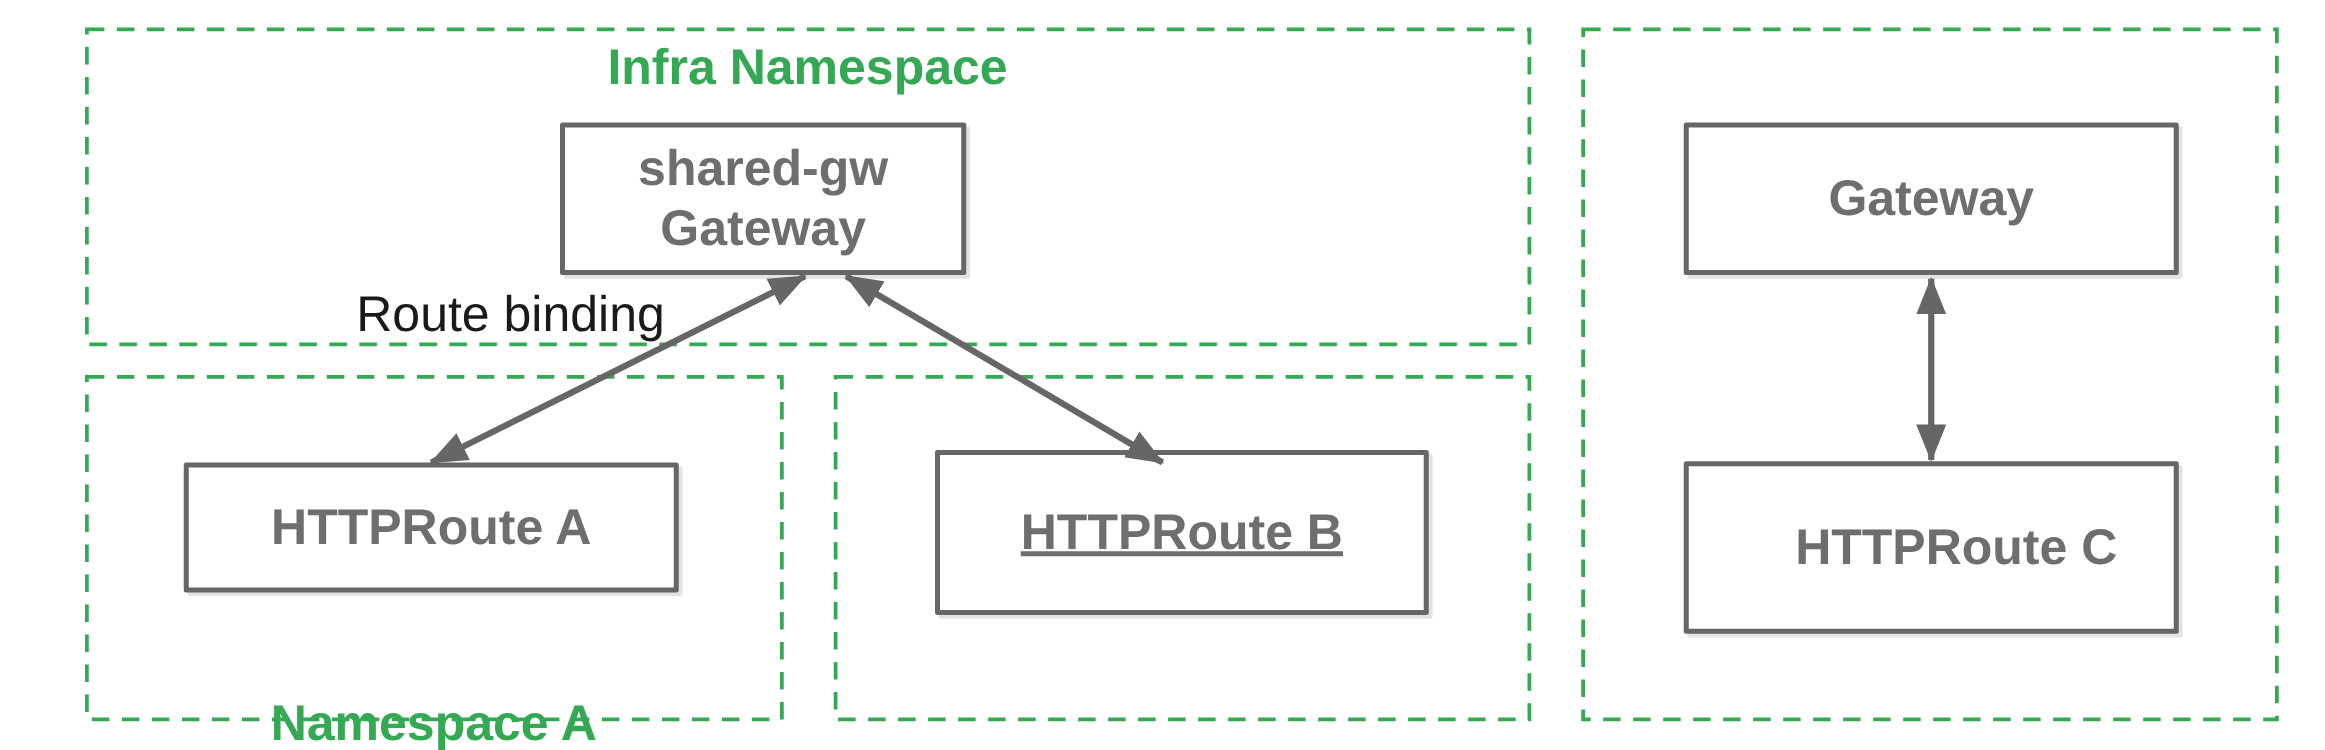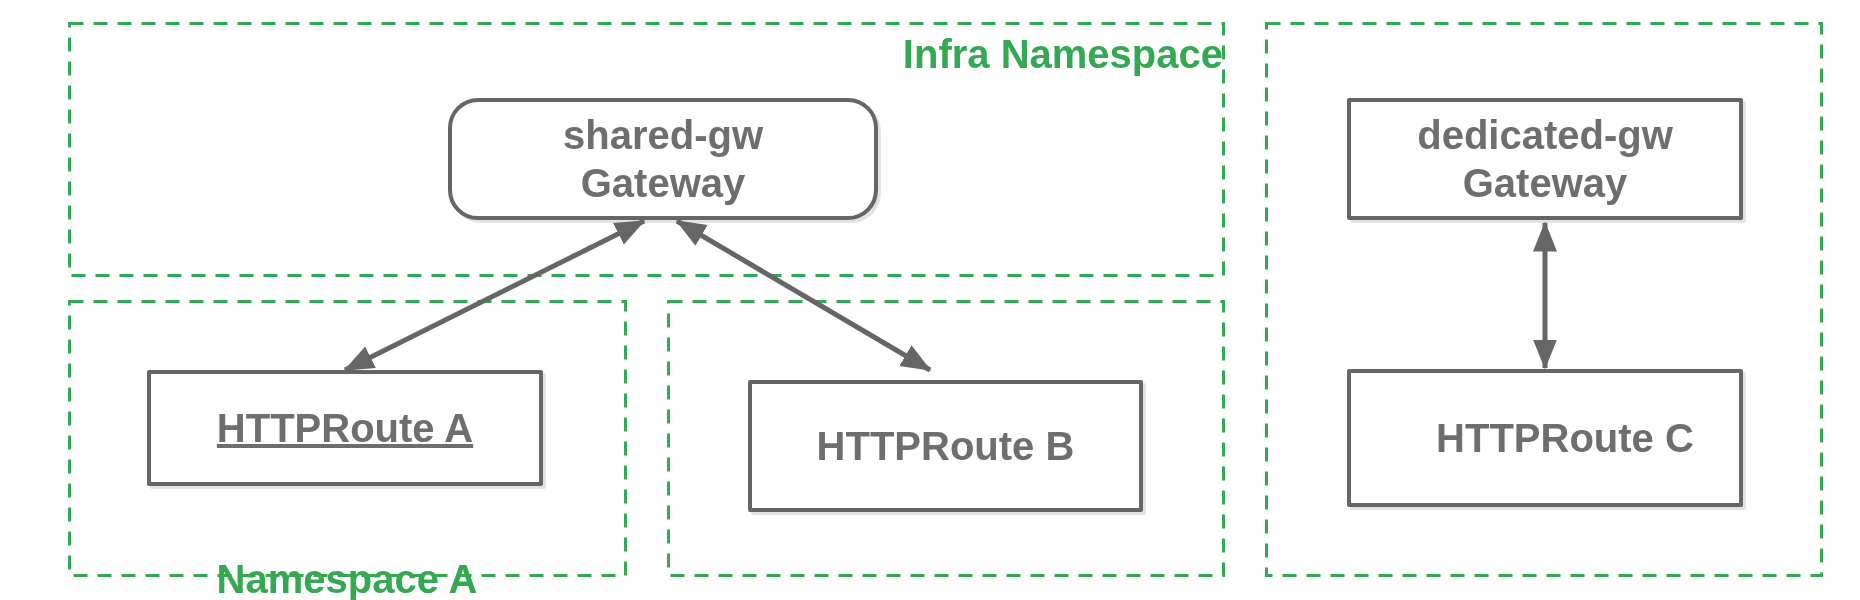--- a/index.html
+++ b/index.html
@@ -43,36 +43,36 @@
     flex-direction: column;
     align-items: center;
     justify-content: center;
     text-align: center;
     color: #6e6e6e;
     font-size: 40px;
     font-weight: bold;
     line-height: 48px;
     box-sizing: border-box;
   }
-  #node-shared-gw    { left: 448px;  top: 98px;  width: 430px; height: 122px; border-radius: 30px; }
+  #node-shared-gw    { left: 448px;  top: 98px;  width: 325px; height: 122px; }
   #node-dedicated-gw { left: 1347px; top: 98px;  width: 396px; height: 122px; }
-  #node-route-a      { left: 147px;  top: 370px; width: 396px; height: 116px; text-decoration: underline; }
-  #node-route-b      { left: 748px;  top: 380px; width: 395px; height: 132px; }
+  #node-route-a      { left: 147px;  top: 370px; width: 396px; height: 104px; }
+  #node-route-b      { left: 748px;  top: 360px; width: 395px; height: 132px; text-decoration: underline; }
   #node-route-c      { left: 1347px; top: 369px; width: 396px; height: 138px; padding-left: 40px; }
 
   .ns-label {
     position: absolute;
     z-index: 2;
     color: #34a853;
     font-size: 40px;
     font-weight: bold;
     text-align: center;
     white-space: nowrap;
   }
-  #label-infra { left: 69px;   width: 1154px; top: 32px; text-align: right;  }
+  #label-infra { left: 69px;   width: 1154px; top: 32px;  }
   #label-ns-a  { left: 69px;   width: 556px;  top: 557px; }
   #label-ns-b  { left: 668px;  width: 555px;  top: 531px; }
   #label-ns-c  { left: 1266px; width: 555px;  top: 530px; }
 
   .edge {
     stroke: #666666;
     stroke-width: 5;
   }
 
   .edge-annotation {
@@ -100,21 +100,20 @@
 
   <div class="ns-label" id="label-infra">Infra Namespace</div>
   <div class="ns-label" id="label-ns-a">Namespace A</div>
 
   <div class="node" id="node-shared-gw">
     <span>shared-gw</span>
     <span>Gateway</span>
   </div>
 
   <div class="node" id="node-dedicated-gw">
-    <span>dedicated-gw</span>
     <span>Gateway</span>
   </div>
 
   <div class="node" id="node-route-a">
     <span>HTTPRoute A</span>
   </div>
 
   <div class="node" id="node-route-b">
     <span>HTTPRoute B</span>
   </div>
@@ -127,14 +126,15 @@
     <defs>
       <marker id="arrowhead" viewBox="0 0 10 8" refX="9.5" refY="4" markerWidth="6" markerHeight="5" orient="auto-start-reverse">
         <path d="M0,0 L10,4 L0,8 z" fill="#666666"></path>
       </marker>
     </defs>
   <line x1="345" y1="370" x2="644" y2="221" class="edge" marker-end="url(#arrowhead)" marker-start="url(#arrowhead)"></line>
       <line x1="930" y1="370" x2="677" y2="221" class="edge" marker-end="url(#arrowhead)" marker-start="url(#arrowhead)"></line>
       <line x1="1545" y1="368" x2="1545" y2="223" class="edge" marker-end="url(#arrowhead)" marker-start="url(#arrowhead)"></line>
     </svg>
 
+  <div class="edge-annotation">Route binding</div>
 
 </div>
 
 </body></html>

